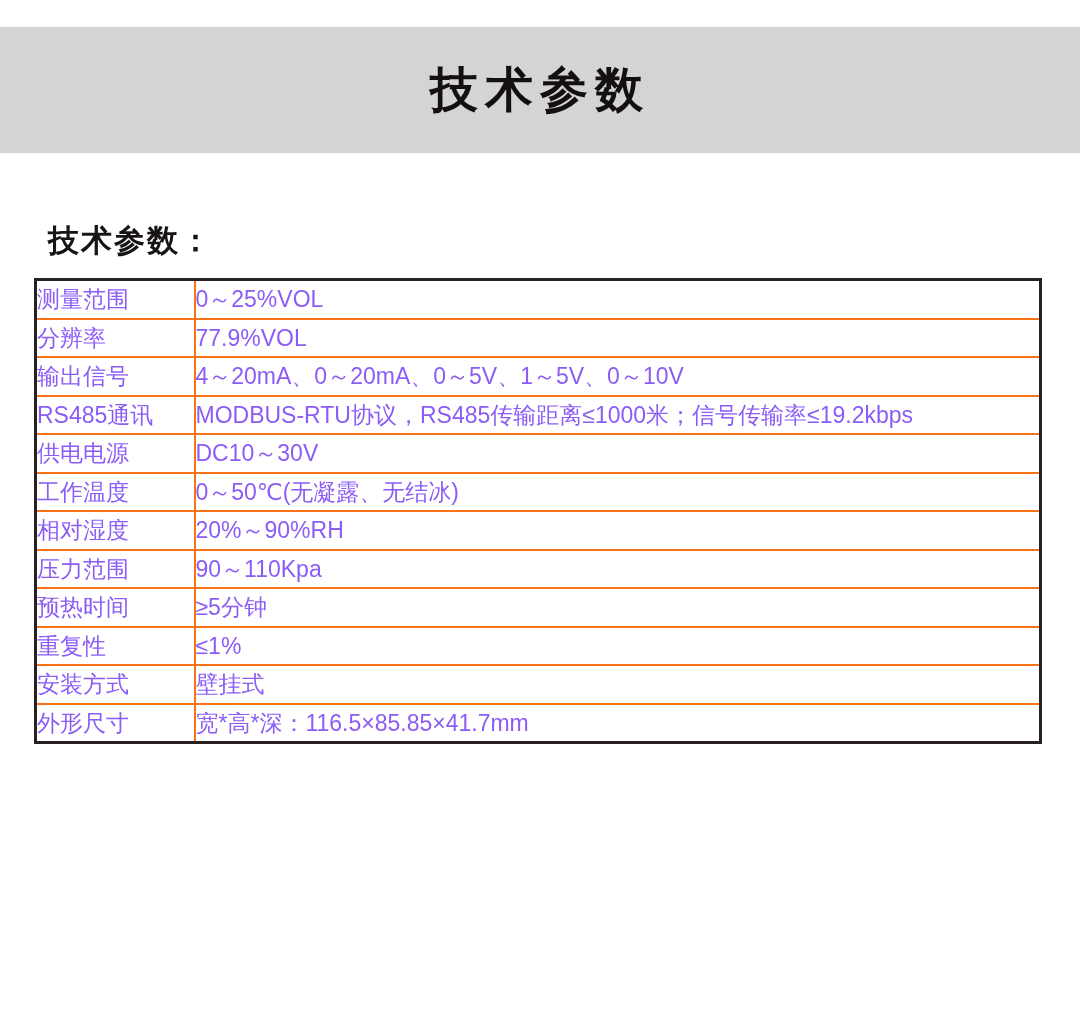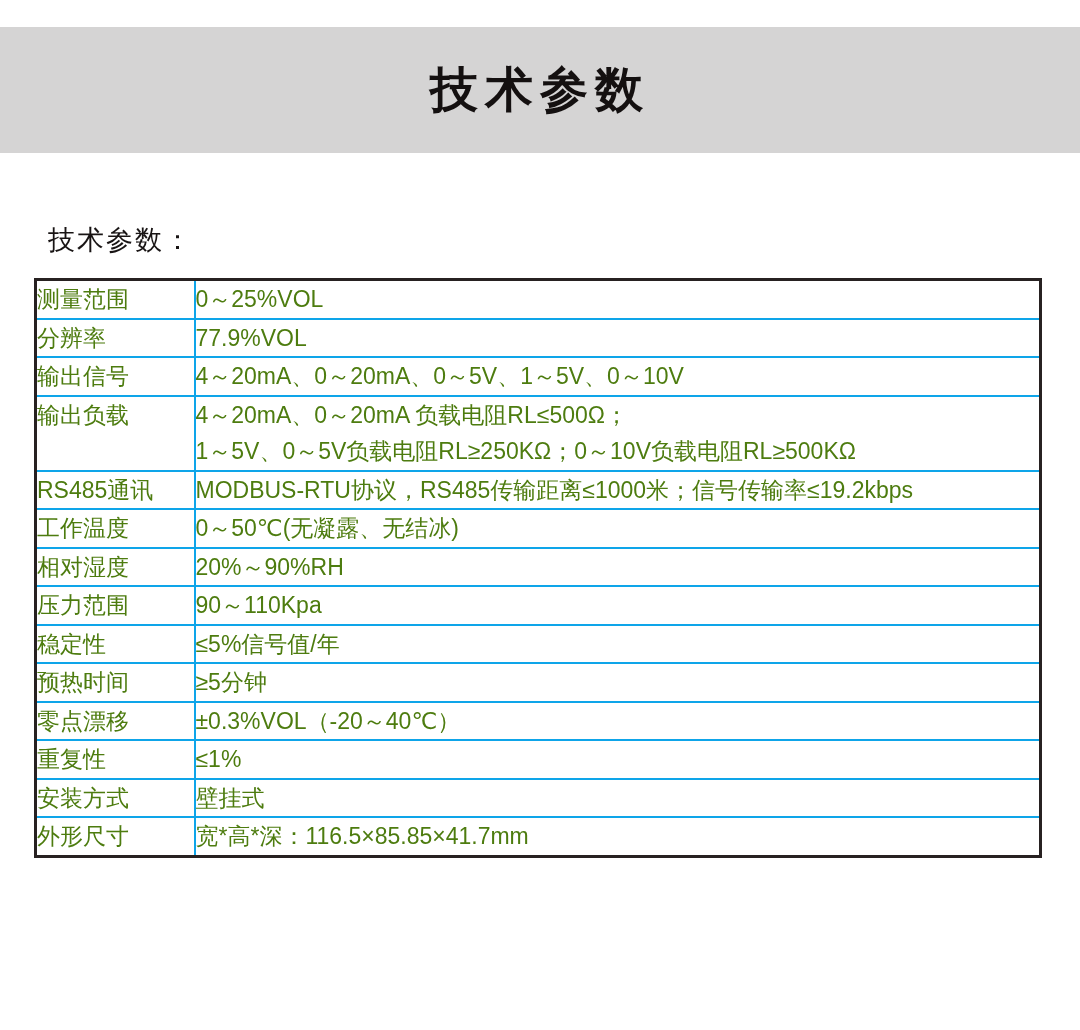--- a/index.html
+++ b/index.html
@@ -31,41 +31,41 @@
     line-height: 1.12;
   }
   .banner .subtitle {
     font-size: 22px;
     color: #2e2b2b;
     margin-top: 3px;
     letter-spacing: 0.5px;
   }
   .section-heading {
     margin: 70px 0 0 48px;
-    font-size: 27px;
-    font-weight: 400;
+    font-size: 31px;
+    font-weight: 700;
     color: #181414;
     letter-spacing: 2px;
     line-height: 35px;
   }
   table.spec-table {
     margin: 20px 0 0 34px;
     width: 1008px;
     border-collapse: collapse;
     table-layout: fixed;
     border: 3px solid #272121;
   }
   table.spec-table td {
-    border: 2px solid #0ea5e9;
+    border: 2px solid #f97316;
     padding: 0;
     font-size: 23px;
     line-height: 36.5px;
     vertical-align: top;
     white-space: nowrap;
-    color: #4d7c0f;
+    color: #8b5cf6;
   }
   col.c1 { width: 159px; }
   td.label-cell { padding-left: 16px; }
   td.value-cell { padding-left: 12px; }
   td.value-cell .vline { line-height: 36.5px; }
 </style>
 </head>
 <body>
 
 <div class="page">
@@ -97,35 +97,34 @@
           </td>
   </tr>
 
   <tr>
     <td class="label-cell">输出信号</td>
     <td class="value-cell">
             <div class="vline">4～20mA、0～20mA、0～5V、1～5V、0～10V</div>
           </td>
   </tr>
 
-  <tr>
-    <td class="label-cell">输出负载</td>
-    <td class="value-cell">
-            <div class="vline">4～20mA、0～20mA 负载电阻RL≤500Ω；</div>
-            <div class="vline">1～5V、0～5V负载电阻RL≥250KΩ；0～10V负载电阻RL≥500KΩ</div>
-          </td>
-  </tr>
 
   <tr>
     <td class="label-cell">RS485通讯</td>
     <td class="value-cell">
             <div class="vline">MODBUS-RTU协议，RS485传输距离≤1000米；信号传输率≤19.2kbps</div>
           </td>
   </tr>
 
+  <tr>
+    <td class="label-cell">供电电源</td>
+    <td class="value-cell">
+            <div class="vline">DC10～30V</div>
+          </td>
+  </tr>
 
 
   <tr>
     <td class="label-cell">工作温度</td>
     <td class="value-cell">
             <div class="vline">0～50℃(无凝露、无结冰)</div>
           </td>
   </tr>
 
   <tr>
@@ -136,41 +135,29 @@
   </tr>
 
 
   <tr>
     <td class="label-cell">压力范围</td>
     <td class="value-cell">
             <div class="vline">90～110Kpa</div>
           </td>
   </tr>
 
-  <tr>
-    <td class="label-cell">稳定性</td>
-    <td class="value-cell">
-            <div class="vline">≤5%信号值/年</div>
-          </td>
-  </tr>
 
 
   <tr>
     <td class="label-cell">预热时间</td>
     <td class="value-cell">
             <div class="vline">≥5分钟</div>
           </td>
   </tr>
 
-  <tr>
-    <td class="label-cell">零点漂移</td>
-    <td class="value-cell">
-            <div class="vline">±0.3%VOL（-20～40℃）</div>
-          </td>
-  </tr>
 
   <tr>
     <td class="label-cell">重复性</td>
     <td class="value-cell">
             <div class="vline">≤1%</div>
           </td>
   </tr>
 
   <tr>
     <td class="label-cell">安装方式</td>

